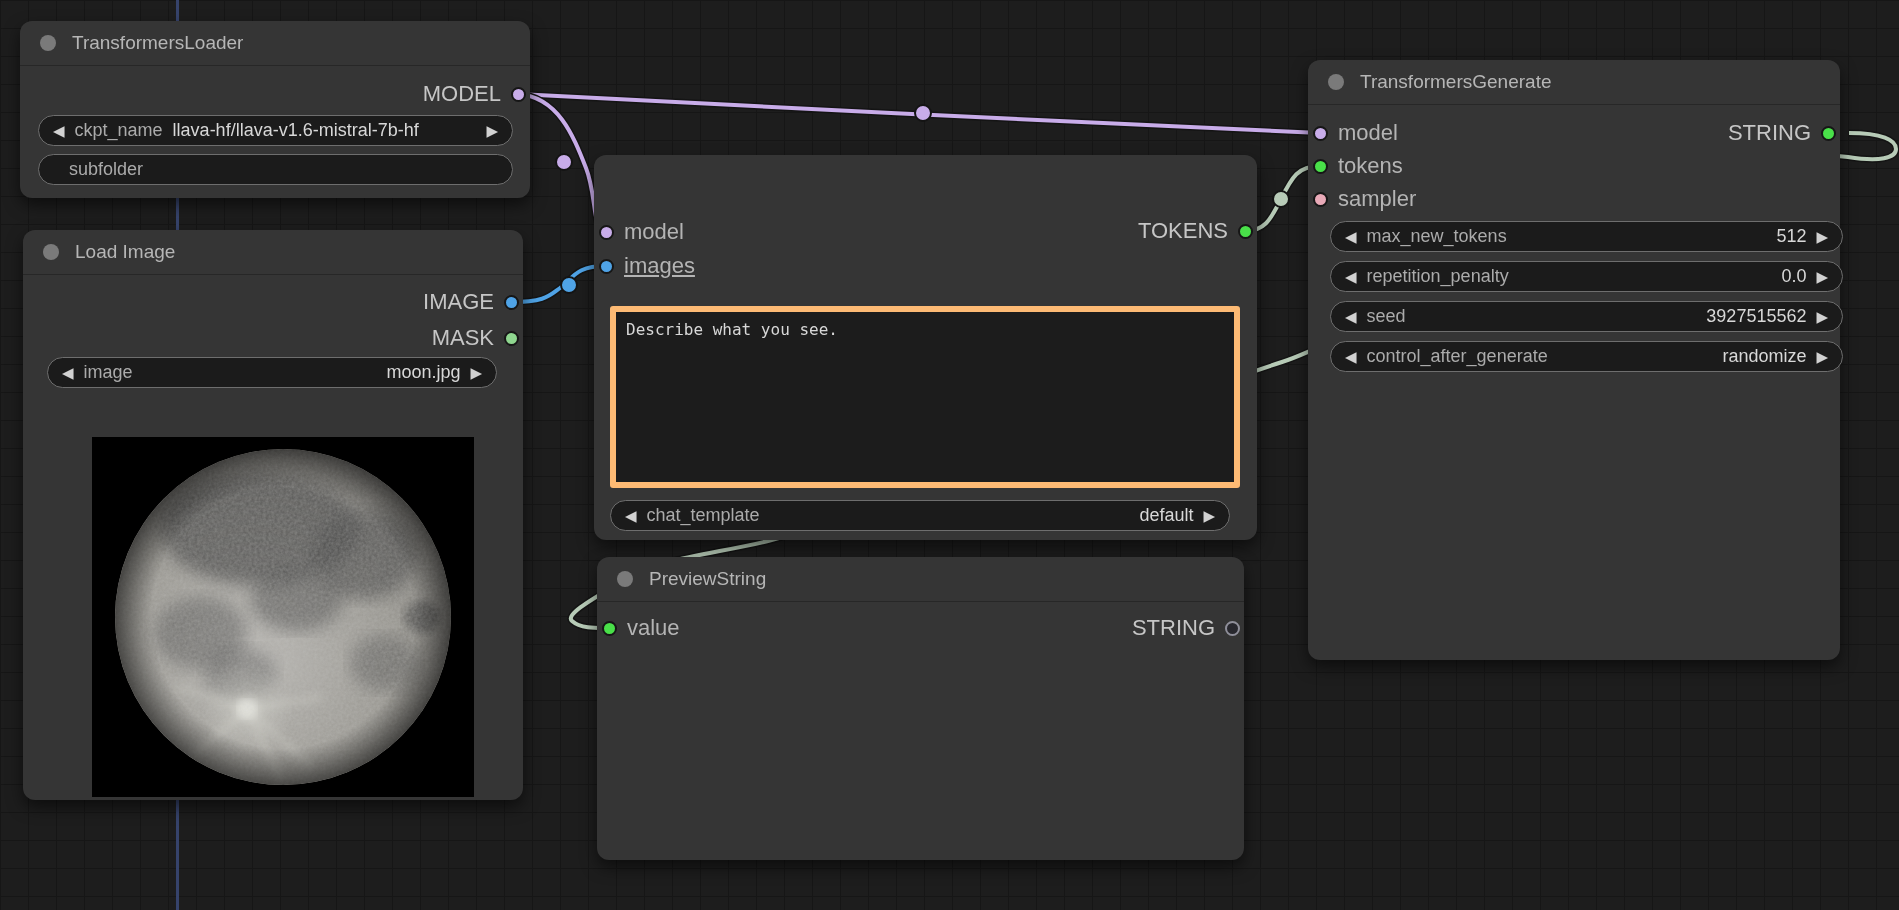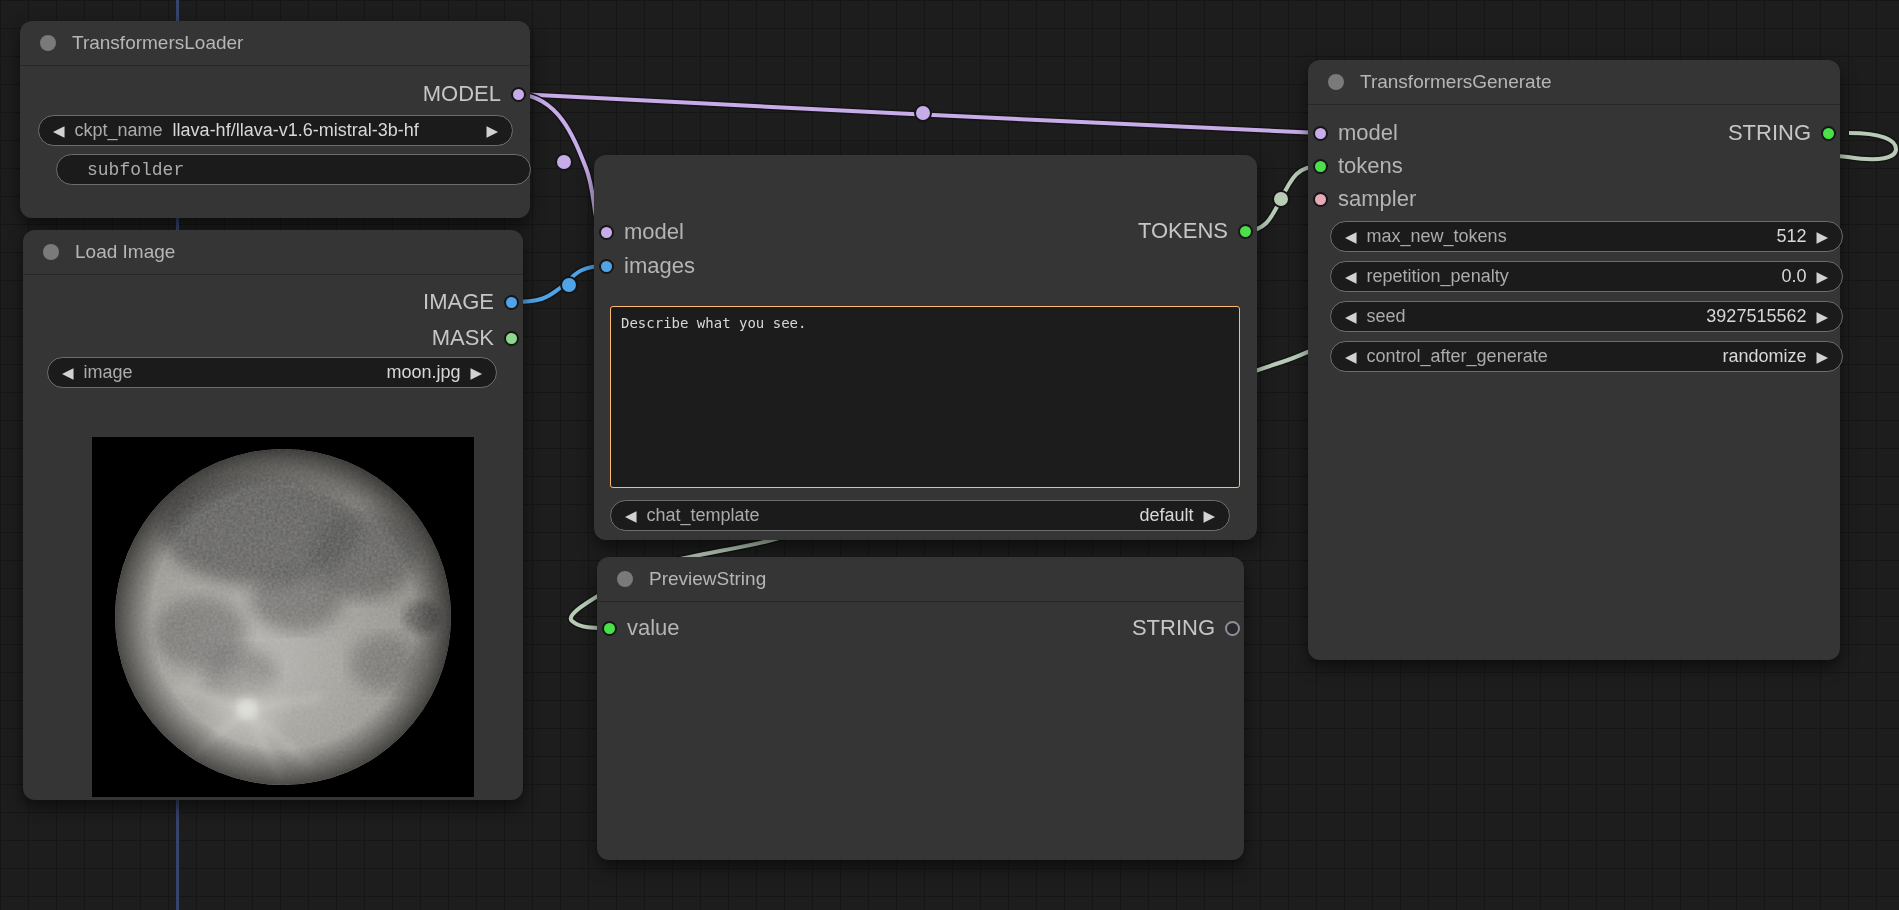--- a/index.html
+++ b/index.html
@@ -54,22 +54,22 @@
   .toggle-knob{
     width:22px;height:22px;border-radius:50%;background:#8ba2b8;flex:0 0 auto;margin-right:-4px;
   }
   .upload-btn{
     position:absolute;height:31px;box-sizing:border-box;
     background:#1c1c1c;border:1px solid #8f8f8f;border-radius:2px;
     color:#d8d8d8;font-size:18px;display:flex;align-items:center;justify-content:center;
   }
   .textarea{
     position:absolute;box-sizing:border-box;background:#1c1c1c;
-    border:1px solid #fdba74;border-radius:3px;
-    color:#d8d8d8;font-family:"DejaVu Sans Mono",monospace;font-size:14px;
+    border:6px solid #fdba74;border-radius:3px;
+    color:#d8d8d8;font-family:"DejaVu Sans Mono",monospace;font-size:16px;
     padding:8px 10px;resize:none;overflow:hidden;
   }
   .img-preview{position:absolute;}
 </style>
 </head>
 <body>
 
 <div id="canvas">
 
   <div id="vline"></div>
@@ -94,37 +94,37 @@
       <path d="M1245,231 C1264,231 1270,221 1281,199 C1292,177 1298,166 1320,166" fill="none" stroke="#141414" stroke-width="7"></path>
       <path d="M1245,231 C1264,231 1270,221 1281,199 C1292,177 1298,166 1320,166" fill="none" stroke="#b7cbb7" stroke-width="4"></path>
       <circle cx="1281" cy="199" r="8" fill="#b7cbb7" stroke="#141414" stroke-width="2"></circle>
     </g>
     <g>
       <path d="M1849,133 C1882,133 1896,140 1896,149 C1896,158 1880,162 1848,157 C1640,132 1395,325 1282,362 C1140,408 880,512 768,541 C714,554 660,558 626,579 C598,596 564,614 572,621 C581,629 598,628 609,628" fill="none" stroke="#141414" stroke-width="7"></path>
       <path d="M1849,133 C1882,133 1896,140 1896,149 C1896,158 1880,162 1848,157 C1640,132 1395,325 1282,362 C1140,408 880,512 768,541 C714,554 660,558 626,579 C598,596 564,614 572,621 C581,629 598,628 609,628" fill="none" stroke="#b7cbb7" stroke-width="4"></path>
     </g>
   </svg>
 
-  <div class="node" style="left:20px;top:21px;width:510px;height:197px;text-align:center;">
+  <div class="node" style="left:20px;top:21px;width:510px;height:177px;text-align:center;">
     <div class="node-title">
       <span class="title-dot"></span>
       <span>TransformersLoader</span>
     </div>
     <div class="slot out" style="top:61px;">
       <span class="port" style="background:#c8ace9;"></span>
       <span class="out-label">MODEL</span>
     </div>
     <div class="pill" style="left:18px;top:94px;width:475px;">
       <span class="arr">◀</span>
       <span>ckpt_name</span>
-      <span class="val">llava-hf/llava-v1.6-mistral-3b-hf</span>
-      <span class="spacer"></span>
-      <span class="arr">▶</span>
-    </div>
-    <div class="pill" style="left:36px;top:133px;width:475px;padding-left:30px;font-family:Liberation Mono, monospace;">
+      <span class="val">llava-hf/llava-v1.6-mistral-7b-hf</span>
+      <span class="spacer"></span>
+      <span class="arr">▶</span>
+    </div>
+    <div class="pill" style="left:18px;top:133px;width:475px;padding-left:30px;">
       <span>subfolder</span>
     </div>
   </div>
 
   <div class="node" style="left:23px;top:230px;width:500px;height:570px;">
     <div class="node-title">
       <span class="title-dot"></span>
       <span>Load Image</span>
     </div>
     <div class="slot out" style="top:60px;">
@@ -191,21 +191,21 @@
         <circle cx="191" cy="180" r="168" fill="url(#limb)"></circle>
       </g>
     </svg>
   </div>
 
   <div class="node" style="left:594px;top:155px;width:663px;height:385px;">
     <div class="slot in" style="top:65px;">
       <span class="port" style="background:#c8ace9;"></span>
       <span>model</span>
     </div>
-    <div class="slot in" style="top:99px;">
+    <div class="slot in" style="top:99px;text-decoration:underline;">
       <span class="port" style="background:#4fa3e6;"></span>
       <span>images</span>
     </div>
     <div class="slot out" style="top:64px;">
       <span class="port" style="background:#49e049;"></span>
       <span class="out-label">TOKENS</span>
     </div>
     <div class="textarea" style="left:16px;top:151px;width:630px;height:182px;">Describe what you see.</div>
     <div class="pill" style="left:16px;top:345px;width:620px;">
       <span class="arr">◀</span>

